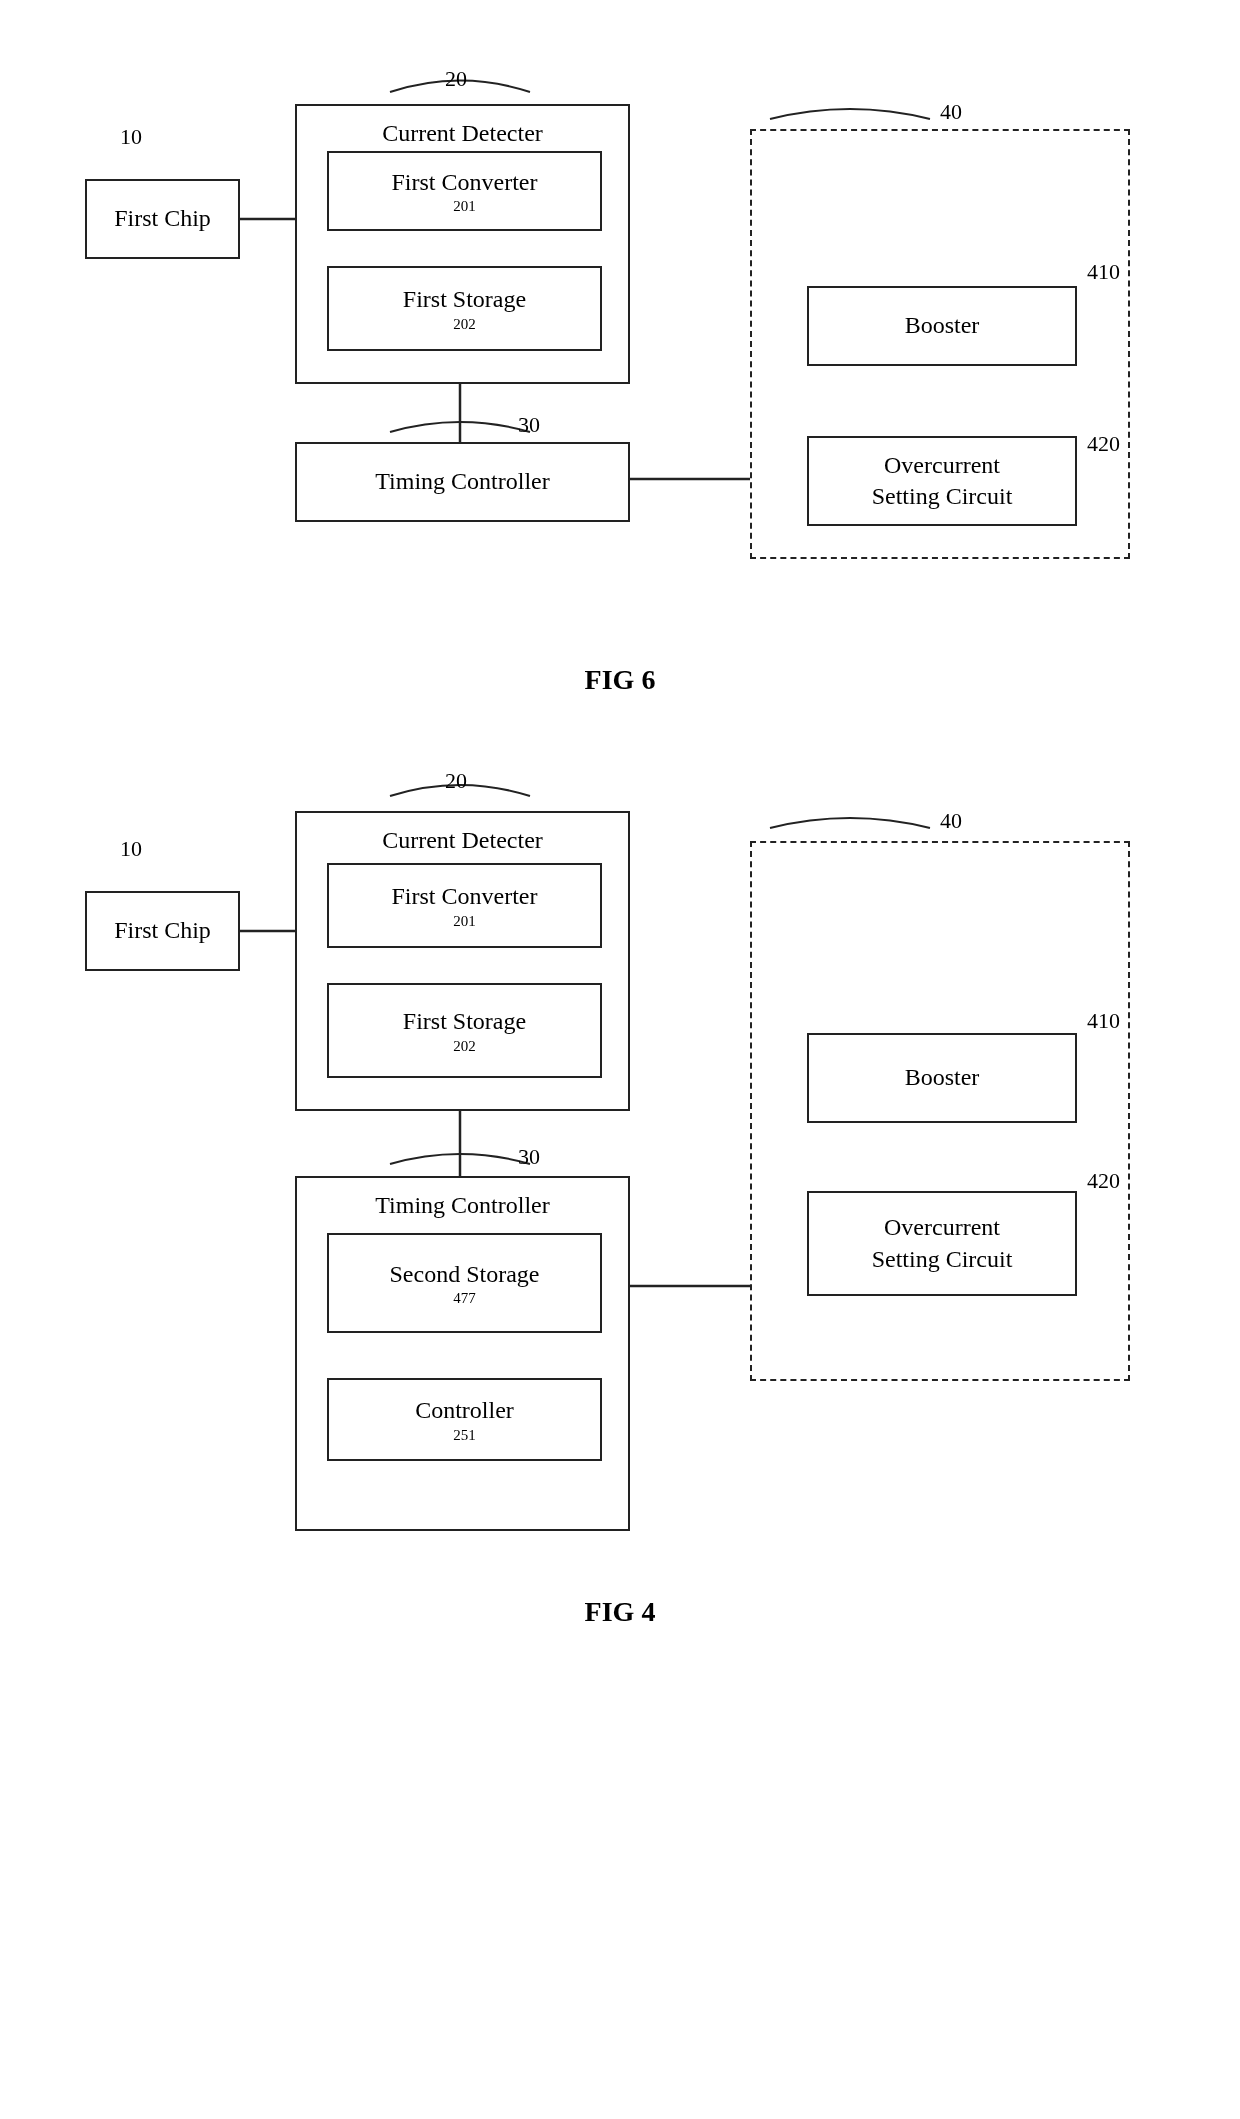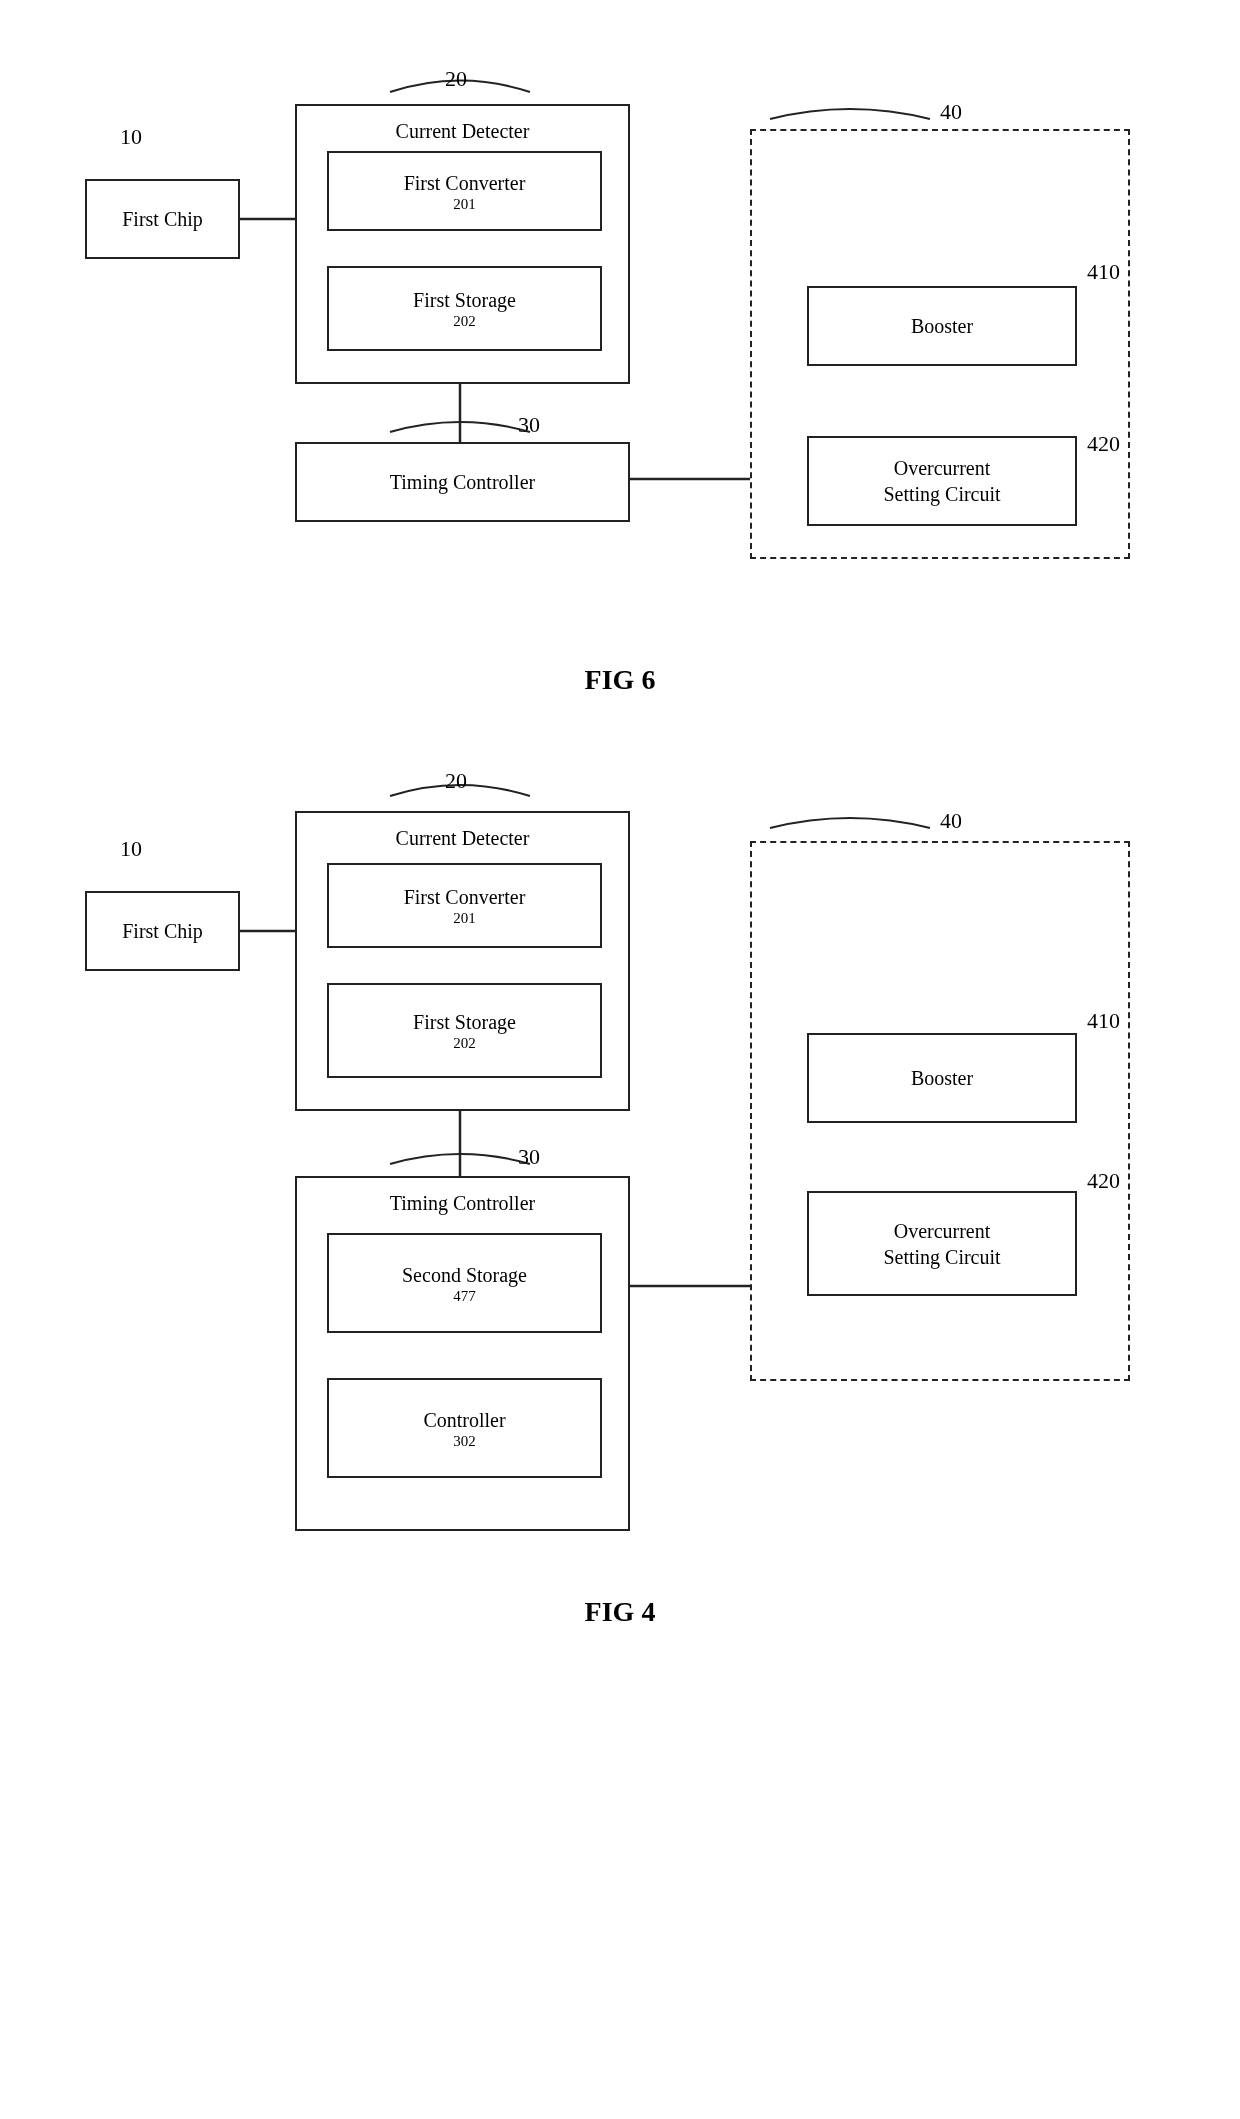--- a/index.html
+++ b/index.html
@@ -45,21 +45,21 @@
       flex-direction: column;
       align-items: center;
       justify-content: center;
     }
 
     .box.dashed {
       border: 2.5px dashed #222;
     }
 
     .box-label {
-      font-size: 20px;
+      font-size: 24px;
       line-height: 1.3;
     }
 
     .box-num {
       font-size: 15px;
     }
 
     
     .ref {
       position: absolute;
@@ -204,23 +204,23 @@
       <span class="ref" style="top:388px; left:448px;">30</span>
 
       <div class="box" style="top:420px; left:225px; width:335px; height:355px;">
         <span class="box-label" style="position:absolute; top:12px; left:0; right:0; text-align:center;">Timing Controller</span>
 
         <div class="box" style="position:absolute; top:55px; left:30px; width:275px; height:100px;">
           <span class="box-label">Second Storage</span>
           <span class="box-num">477</span>
         </div>
 
-        <div class="box" style="position:absolute; top:200px; left:30px; width:275px; height:100px;text-align:center;">
+        <div class="box" style="position:absolute; top:200px; left:30px; width:275px; height:83px;text-align:center;">
           <span class="box-label">Controller</span>
-          <span class="box-num">302</span>
+          <span class="box-num">251</span>
         </div>
       </div>
 
       <span class="ref" style="top:52px; left:870px;">40</span>
 
       <div class="box dashed" style="top:85px; left:680px; width:380px; height:540px;">
 
         <span class="ref" style="position:absolute; top:165px; right:8px;">410</span>
 
         <div class="box" style="position:absolute; top:190px; left:55px; width:270px; height:90px;">

